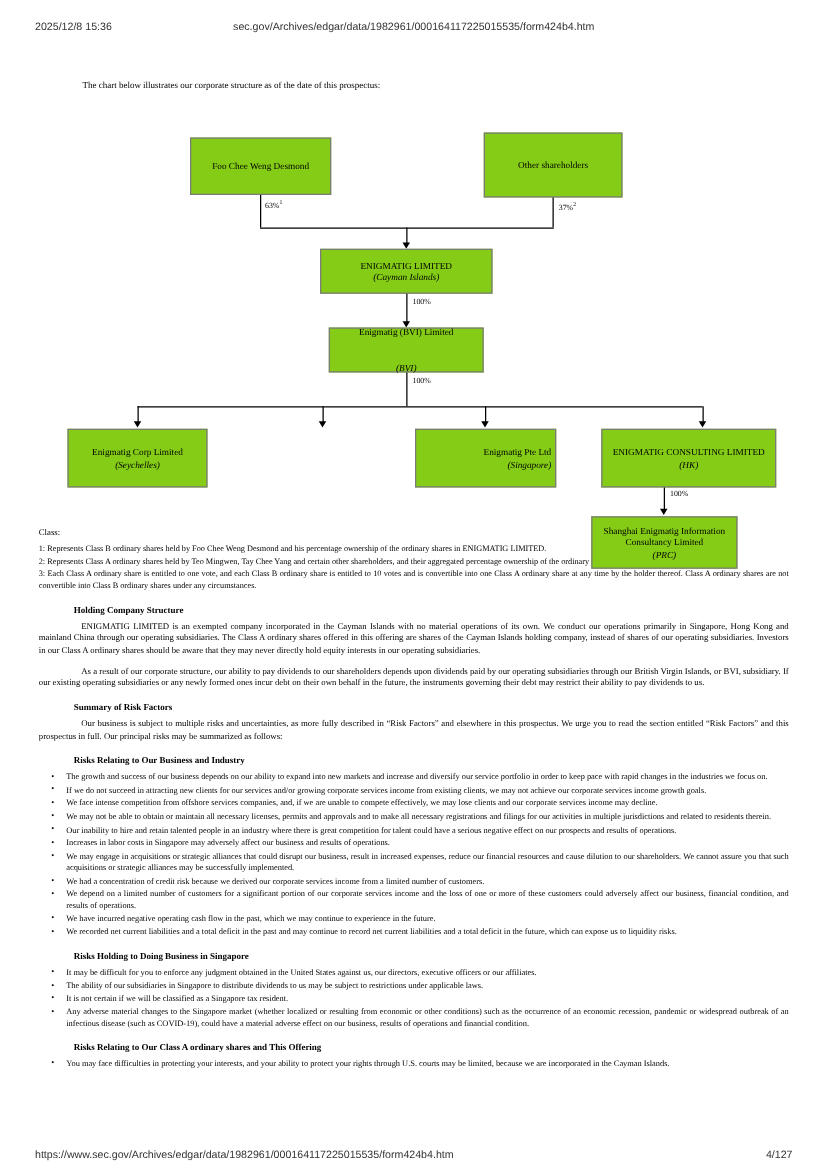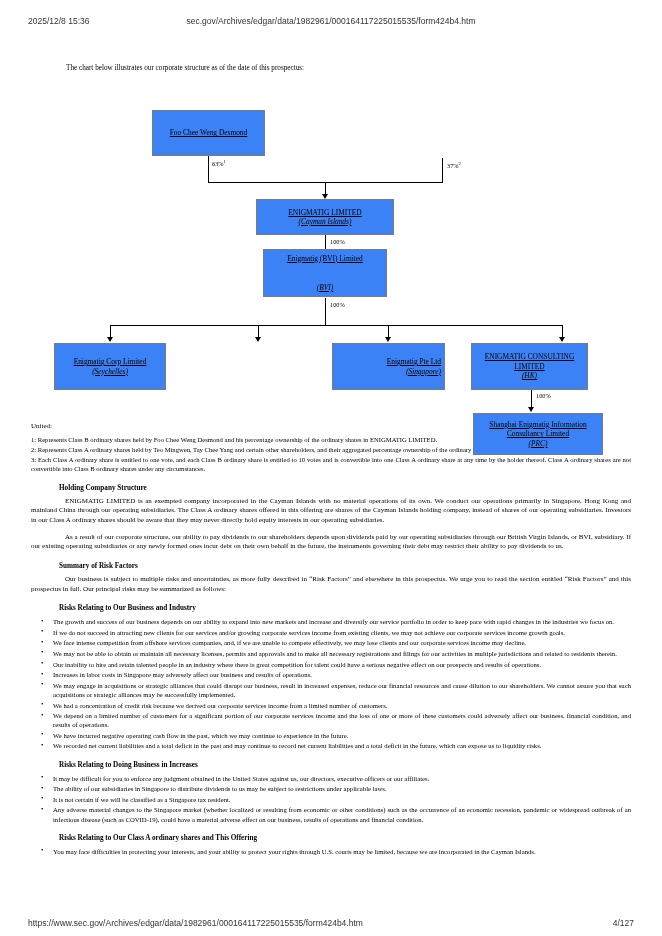--- a/index.html
+++ b/index.html
@@ -41,31 +41,30 @@
 
   
   .chart{
     position:relative;
     width:600px; height:352px;
     margin:0;
   }
   .node{
     position:absolute;
     border:1px solid #7b7b7b;
-    background:#3b82f6;
+    background:#84cc16;
     display:flex;
     flex-direction:column;
     align-items:center;
     justify-content:center;
     text-align:center;
     font-size:7.4px;
     line-height:1.28;
     box-sizing:border-box;
     padding:2px 3px;
-    text-decoration:underline;
   }
   .node .jur{ font-style:italic; }
 
   .line{ position:absolute; background:#000; }
   .vline{ width:1px; }
   .hline{ height:1px; }
 
   .arrow{
     position:absolute;
     width:0;height:0;
@@ -132,20 +131,23 @@
 <div class="doc">
 
   <p class="lead">The chart below illustrates our corporate structure as of the date of this prospectus:</p>
 
   <div class="chart">
 
     <div class="node" style="left:121px; top:32px; width:113px; height:46px;">
       <div>Foo Chee Weng Desmond</div>
     </div>
 
+    <div class="node" style="left:356px; top:28px; width:111px; height:52px;">
+      <div>Other shareholders</div>
+    </div>
 
     <div class="line vline" style="left:177px; top:78px; height:26px;"></div>
     <div class="line vline" style="left:411px; top:80px; height:24px;"></div>
     <div class="line hline" style="left:177px; top:104px; width:235px;"></div>
     <div class="line vline" style="left:294px; top:104px; height:14px;"></div>
     <div class="arrow" style="left:290.5px; top:116px;"></div>
 
     <span class="pct" style="left:181px; top:81px;">
       <span>63%</span><sup>1</sup>
     </span>
@@ -157,21 +159,21 @@
       <div>ENIGMATIG LIMITED</div>
       <div class="jur">(Cayman Islands)</div>
     </div>
 
     <div class="line vline" style="left:294px; top:157px; height:24px;"></div>
     <div class="arrow" style="left:290.5px; top:179px;"></div>
     <span class="pct" style="left:299px; top:160px;">
       <span>100%</span>
     </span>
 
-    <div class="node" style="left:232px; top:171px; width:124px; height:48px;gap:20px;">
+    <div class="node" style="left:232px; top:184px; width:124px; height:36px;gap:20px;">
       <div>Enigmatig (BVI) Limited</div>
       <div class="jur">(BVI)</div>
     </div>
 
     <div class="line vline" style="left:294px; top:220px; height:27px;"></div>
     <span class="pct" style="left:299px; top:223px;">
       <span>100%</span>
     </span>
     <div class="line hline" style="left:79px; top:247px; width:452px;"></div>
 
@@ -191,39 +193,39 @@
       <div>Enigmatig Corp Limited</div>
       <div class="jur">(Seychelles)</div>
     </div>
 
 
     <div class="node" style="left:301px; top:265px; width:113px; height:47px;align-items:flex-end;">
       <div>Enigmatig Pte Ltd</div>
       <div class="jur">(Singapore)</div>
     </div>
 
-    <div class="node" style="left:440px; top:265px; width:117px; height:47px;align-items:center;">
+    <div class="node" style="left:450px; top:265px; width:140px; height:47px;align-items:center;">
       <div>ENIGMATIG CONSULTING LIMITED</div>
       <div class="jur">(HK)</div>
     </div>
 
     <div class="line vline" style="left:500px; top:312px; height:19px;"></div>
     <div class="arrow" style="left:496.5px; top:329px;"></div>
     <span class="pct" style="left:505px; top:314px;">
       <span>100%</span>
     </span>
 
-    <div class="node" style="left:442px; top:335px; width:130px; height:42px;">
+    <div class="node" style="left:442px; top:335px; width:117px; height:42px;">
       <div>Shanghai Enigmatig Information Consultancy Limited</div>
       <div class="jur">(PRC)</div>
     </div>
   </div>
 
   <div style="margin-top:-8px;">
-    <div class="notes-title">United:</div>
+    <div class="notes-title">Class:</div>
     <p class="note">1: Represents Class B ordinary shares held by Foo Chee Weng Desmond and his percentage ownership of the ordinary shares in ENIGMATIG LIMITED.</p>
     <p class="note">2: Represents Class A ordinary shares held by Teo Mingwen, Tay Chee Yang and certain other shareholders, and their aggregated percentage ownership of the ordinary shares in ENIGMATIG LIMITED.</p>
     <p class="note">3: Each Class A ordinary share is entitled to one vote, and each Class B ordinary share is entitled to 10 votes and is convertible into one Class A ordinary share at any time by the holder thereof. Class A ordinary shares are not convertible into Class B ordinary shares under any circumstances.</p>
   </div>
 
   <h3 class="sec">Holding Company Structure</h3>
   <p class="para">ENIGMATIG LIMITED is an exempted company incorporated in the Cayman Islands with no material operations of its own. We conduct our operations primarily in Singapore, Hong Kong and mainland China through our operating subsidiaries. The Class A ordinary shares offered in this offering are shares of the Cayman Islands holding company, instead of shares of our operating subsidiaries. Investors in our Class A ordinary shares should be aware that they may never directly hold equity interests in our operating subsidiaries.</p>
   <p class="para">As a result of our corporate structure, our ability to pay dividends to our shareholders depends upon dividends paid by our operating subsidiaries through our British Virgin Islands, or BVI, subsidiary. If our existing operating subsidiaries or any newly formed ones incur debt on their own behalf in the future, the instruments governing their debt may restrict their ability to pay dividends to us.</p>
 
   <h3 class="sec">Summary of Risk Factors</h3>
@@ -237,21 +239,21 @@
     <li>We may not be able to obtain or maintain all necessary licenses, permits and approvals and to make all necessary registrations and filings for our activities in multiple jurisdictions and related to residents therein.</li>
     <li>Our inability to hire and retain talented people in an industry where there is great competition for talent could have a serious negative effect on our prospects and results of operations.</li>
     <li>Increases in labor costs in Singapore may adversely affect our business and results of operations.</li>
     <li>We may engage in acquisitions or strategic alliances that could disrupt our business, result in increased expenses, reduce our financial resources and cause dilution to our shareholders. We cannot assure you that such acquisitions or strategic alliances may be successfully implemented.</li>
     <li>We had a concentration of credit risk because we derived our corporate services income from a limited number of customers.</li>
     <li>We depend on a limited number of customers for a significant portion of our corporate services income and the loss of one or more of these customers could adversely affect our business, financial condition, and results of operations.</li>
     <li>We have incurred negative operating cash flow in the past, which we may continue to experience in the future.</li>
     <li>We recorded net current liabilities and a total deficit in the past and may continue to record net current liabilities and a total deficit in the future, which can expose us to liquidity risks.</li>
   </ul>
 
-  <h3 class="sec">Risks Relating to Doing Business in Increases</h3>
+  <h3 class="sec">Risks Holding to Doing Business in Singapore</h3>
   <ul class="risks">
     <li>It may be difficult for you to enforce any judgment obtained in the United States against us, our directors, executive officers or our affiliates.</li>
     <li>The ability of our subsidiaries in Singapore to distribute dividends to us may be subject to restrictions under applicable laws.</li>
     <li>It is not certain if we will be classified as a Singapore tax resident.</li>
     <li>Any adverse material changes to the Singapore market (whether localized or resulting from economic or other conditions) such as the occurrence of an economic recession, pandemic or widespread outbreak of an infectious disease (such as COVID-19), could have a material adverse effect on our business, results of operations and financial condition.</li>
   </ul>
 
   <h3 class="sec">Risks Relating to Our Class A ordinary shares and This Offering</h3>
   <ul class="risks">
     <li>You may face difficulties in protecting your interests, and your ability to protect your rights through U.S. courts may be limited, because we are incorporated in the Cayman Islands.</li>

